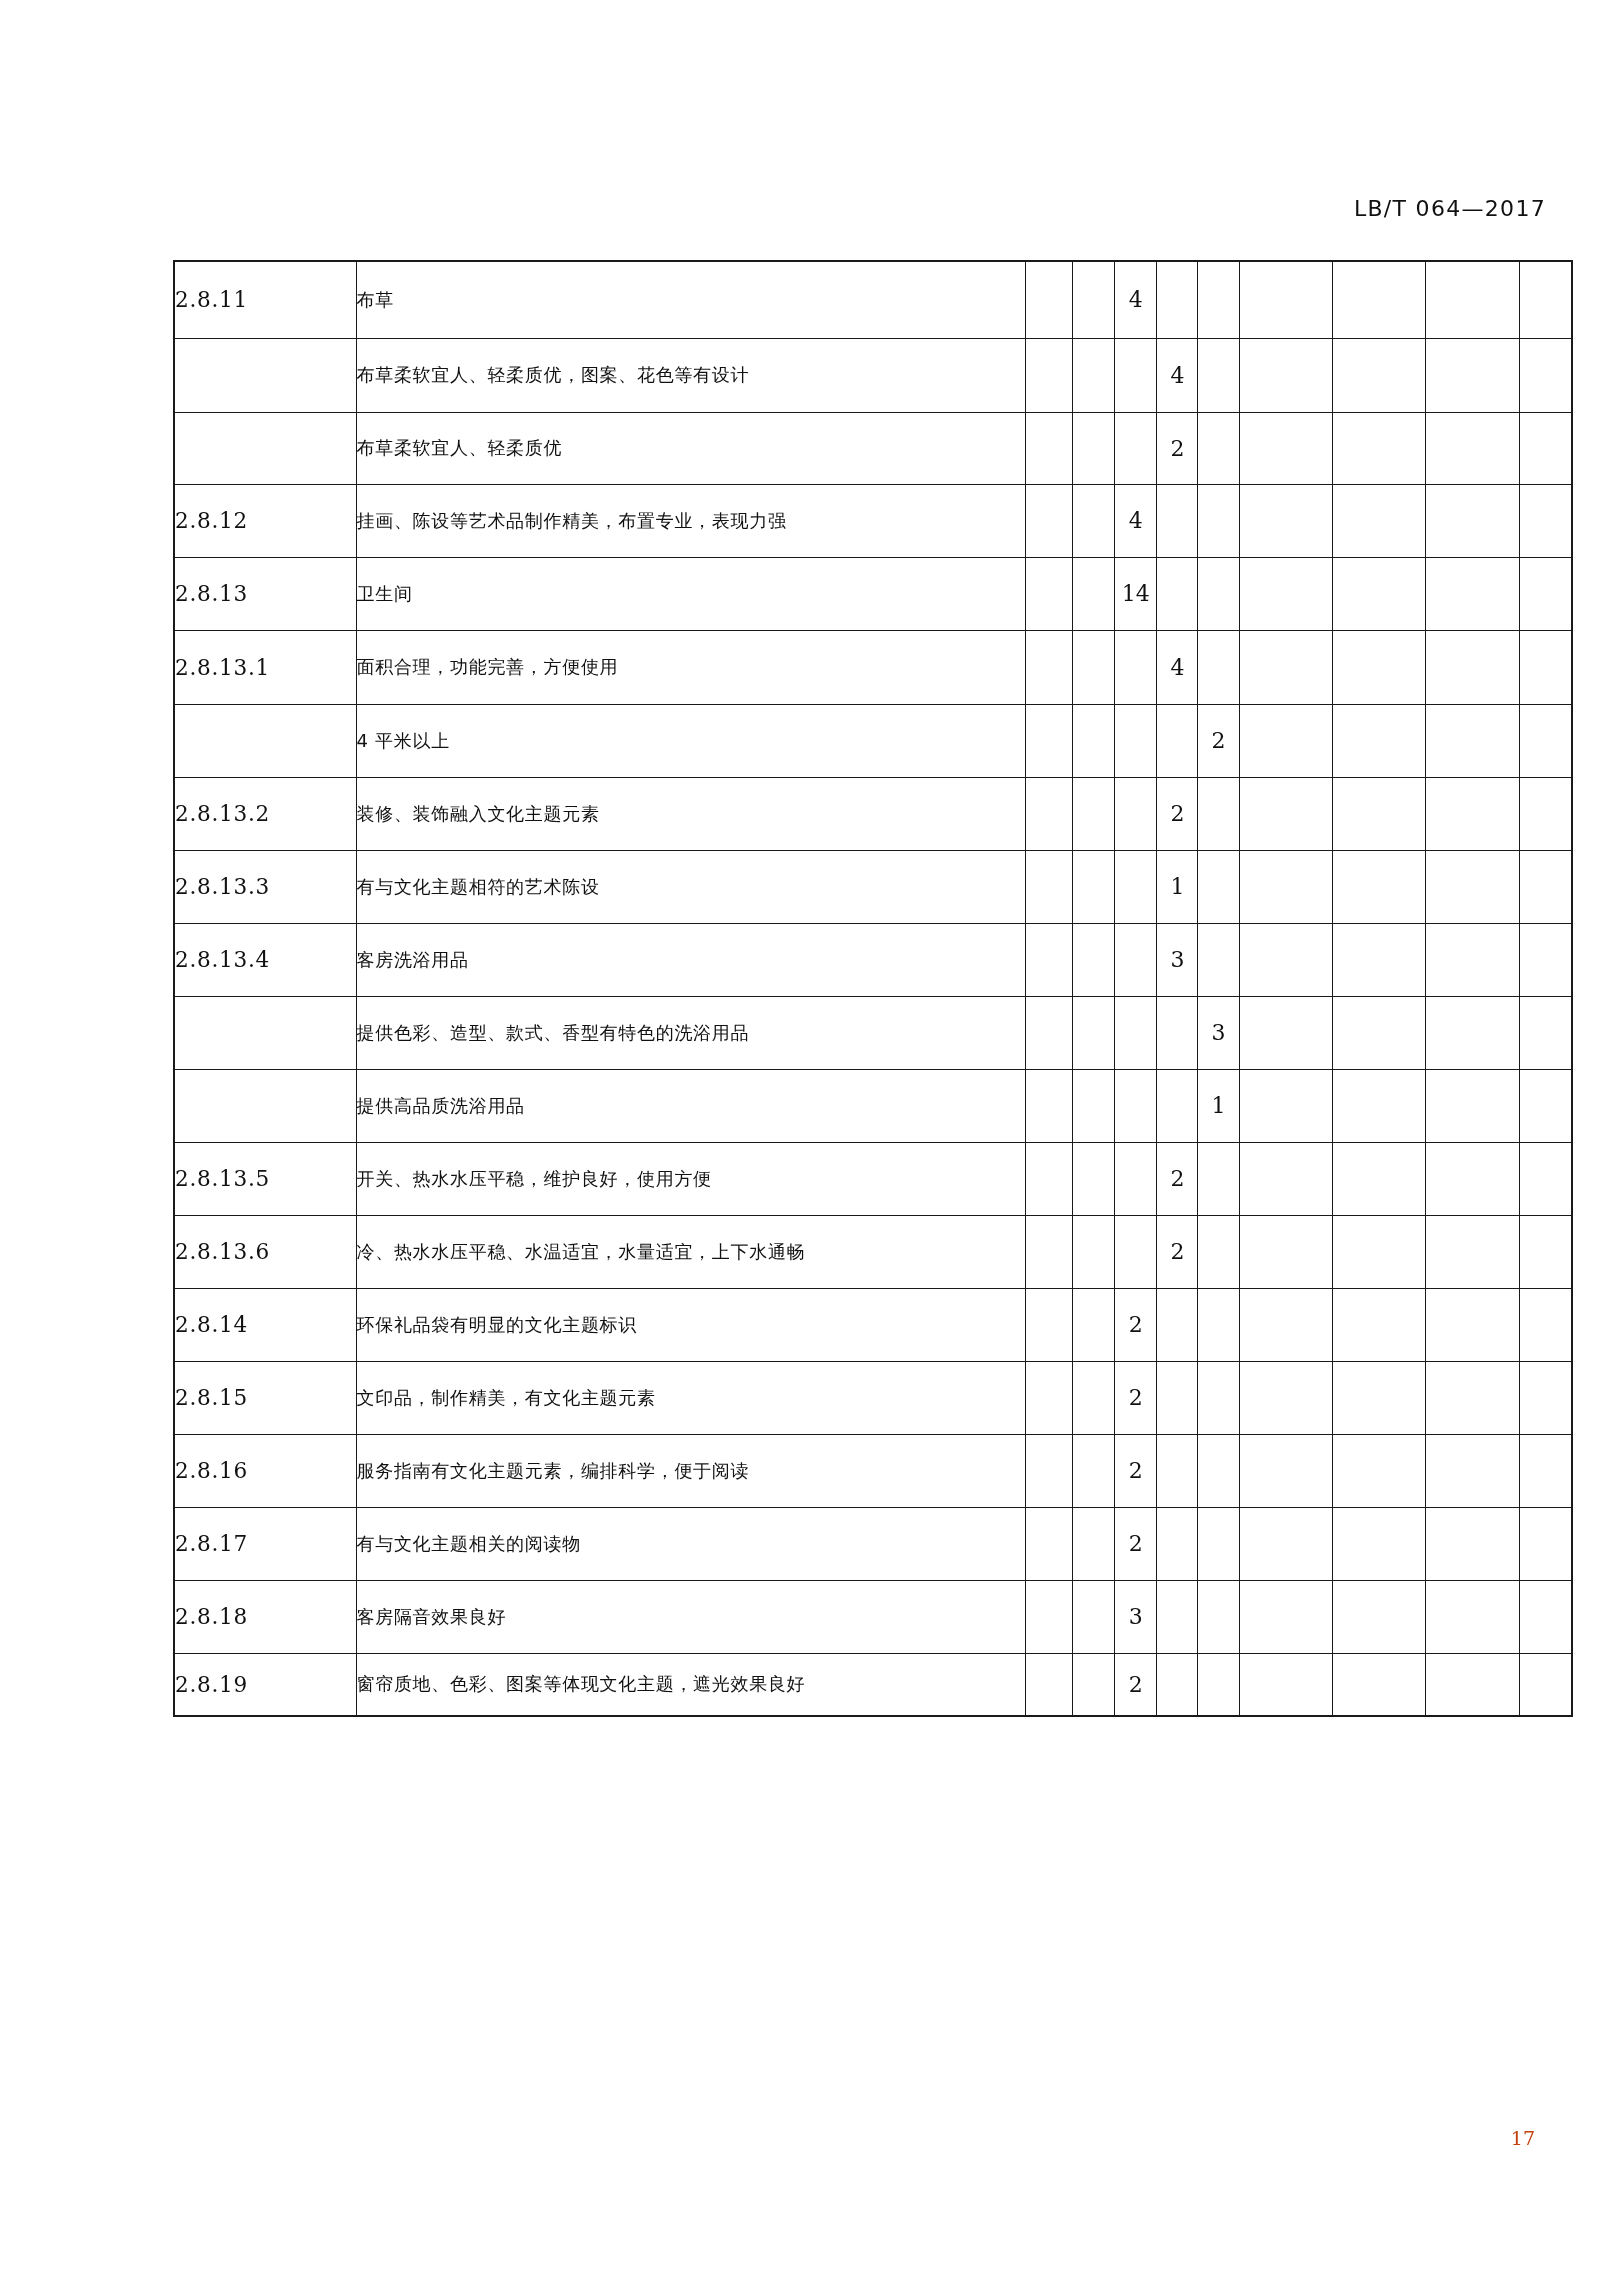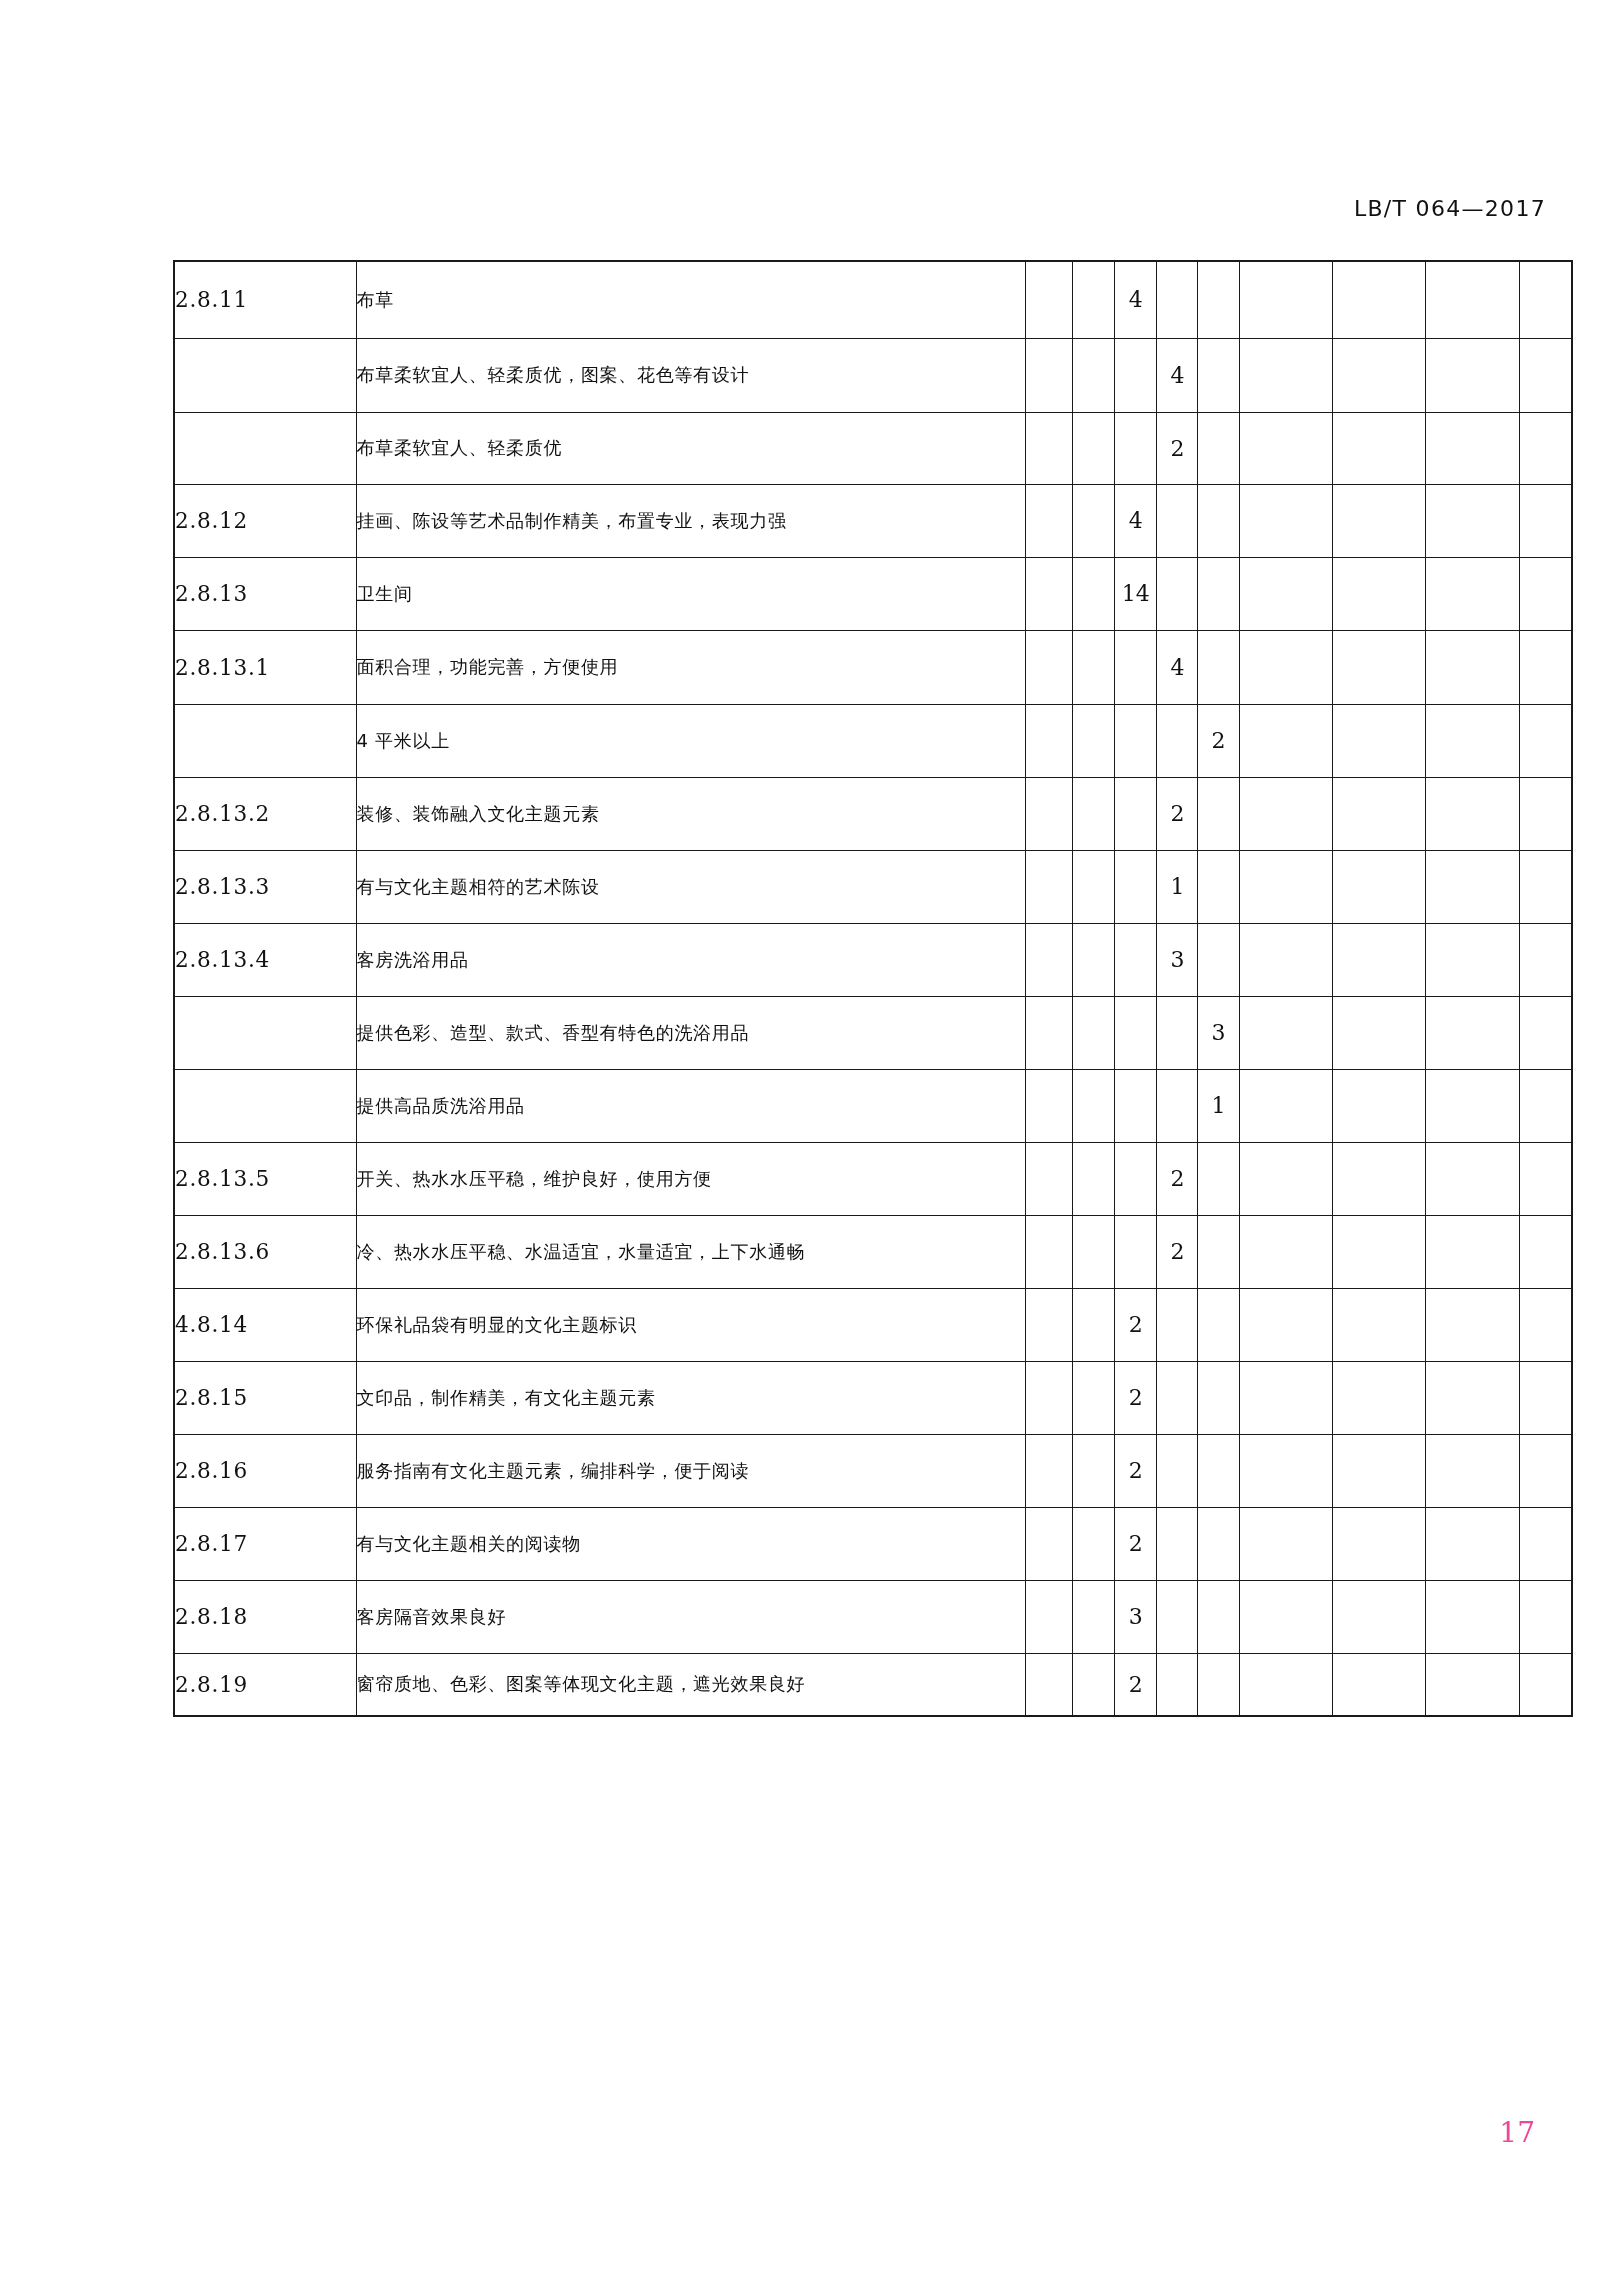--- a/index.html
+++ b/index.html
@@ -86,22 +86,22 @@
 
   .cell-pad-top { padding-top: 17px; }
   .cell-pad-bot { padding-bottom: 17px; }
 
   
   .page-number {
     position: absolute;
     right: 82px;
     bottom: 135px;
     font-family: "DejaVu Serif", "Liberation Serif", serif;
-    font-size: 28px;
-    color: #ec4899;
+    font-size: 19px;
+    color: #c2410c;
   }
 </style>
 </head>
 <body>
 
 <div class="page">
 
   <div class="doc-header">LB/T 064—2017</div>
 
   <div class="tbl-wrap">
@@ -283,21 +283,21 @@
             <td class="c-n w2"></td>
             <td class="c-n w3"></td>
             <td class="c-n w4">2</td>
             <td class="c-n w5"></td>
             <td class="c-n w6"></td>
             <td class="c-n w7"></td>
             <td class="c-n w8"></td>
             <td class="c-n w10"></td>
           </tr>
           <tr style="height: 73px;">
-            <td class="c-code va-mid">4.8.14</td>
+            <td class="c-code va-mid">2.8.14</td>
             <td class="c-desc va-mid">环保礼品袋有明显的文化主题标识</td>
             <td class="c-n w1"></td>
             <td class="c-n w2"></td>
             <td class="c-n w3">2</td>
             <td class="c-n w4"></td>
             <td class="c-n w5"></td>
             <td class="c-n w6"></td>
             <td class="c-n w7"></td>
             <td class="c-n w8"></td>
             <td class="c-n w10"></td>

